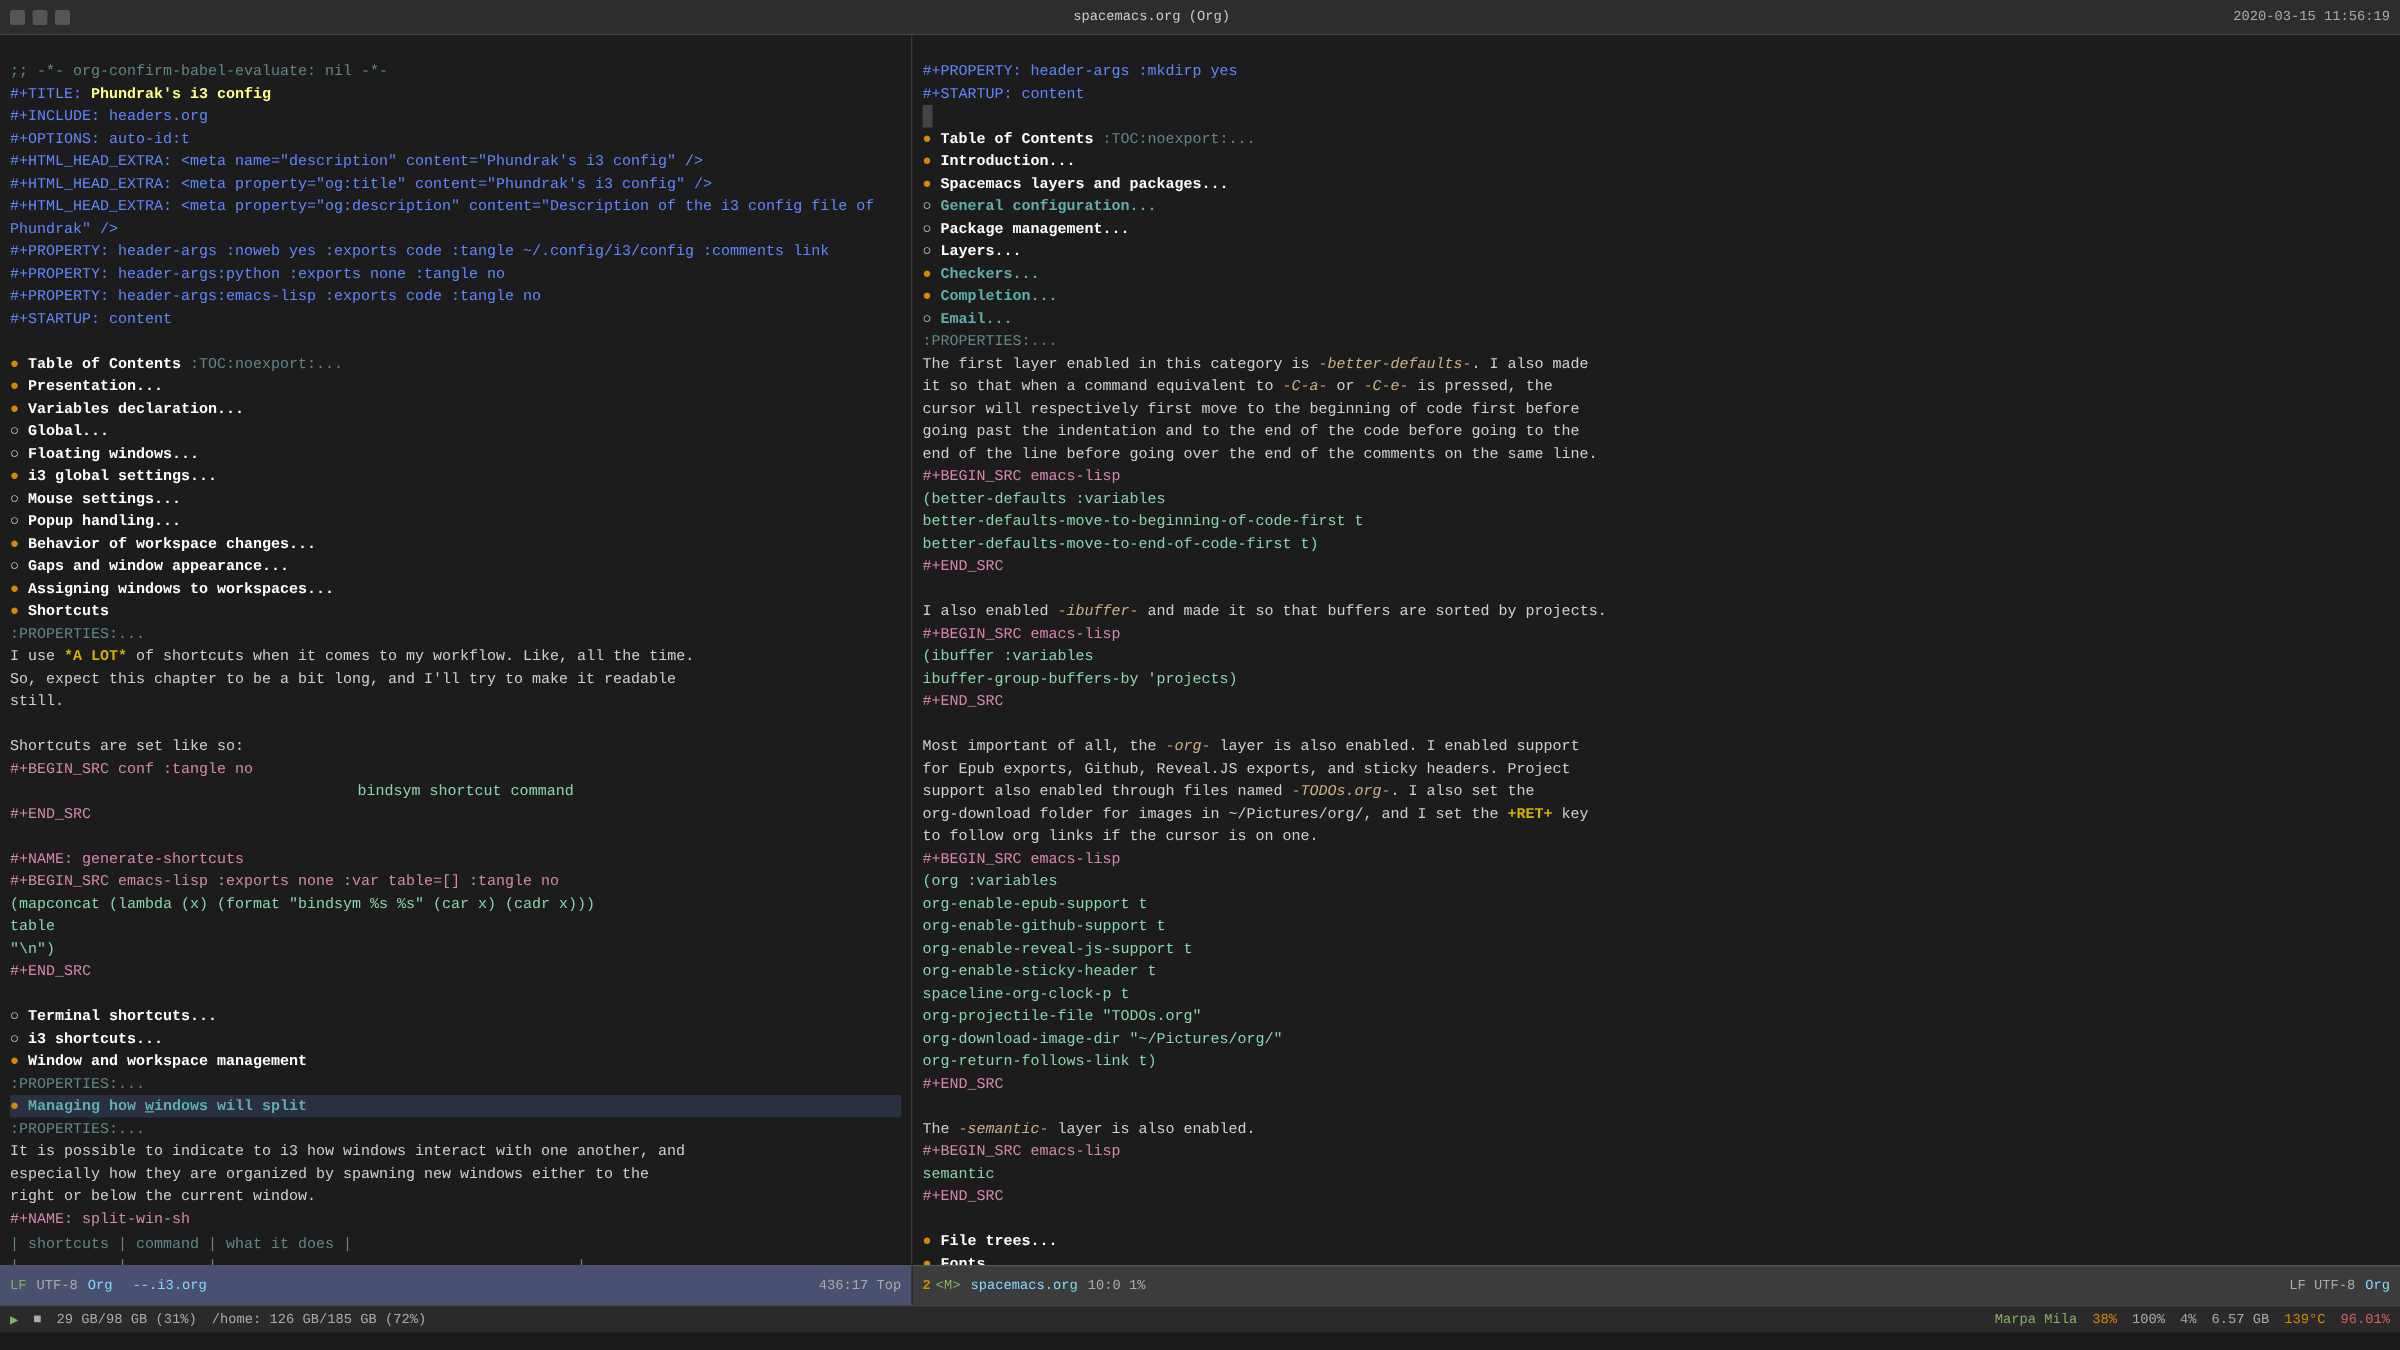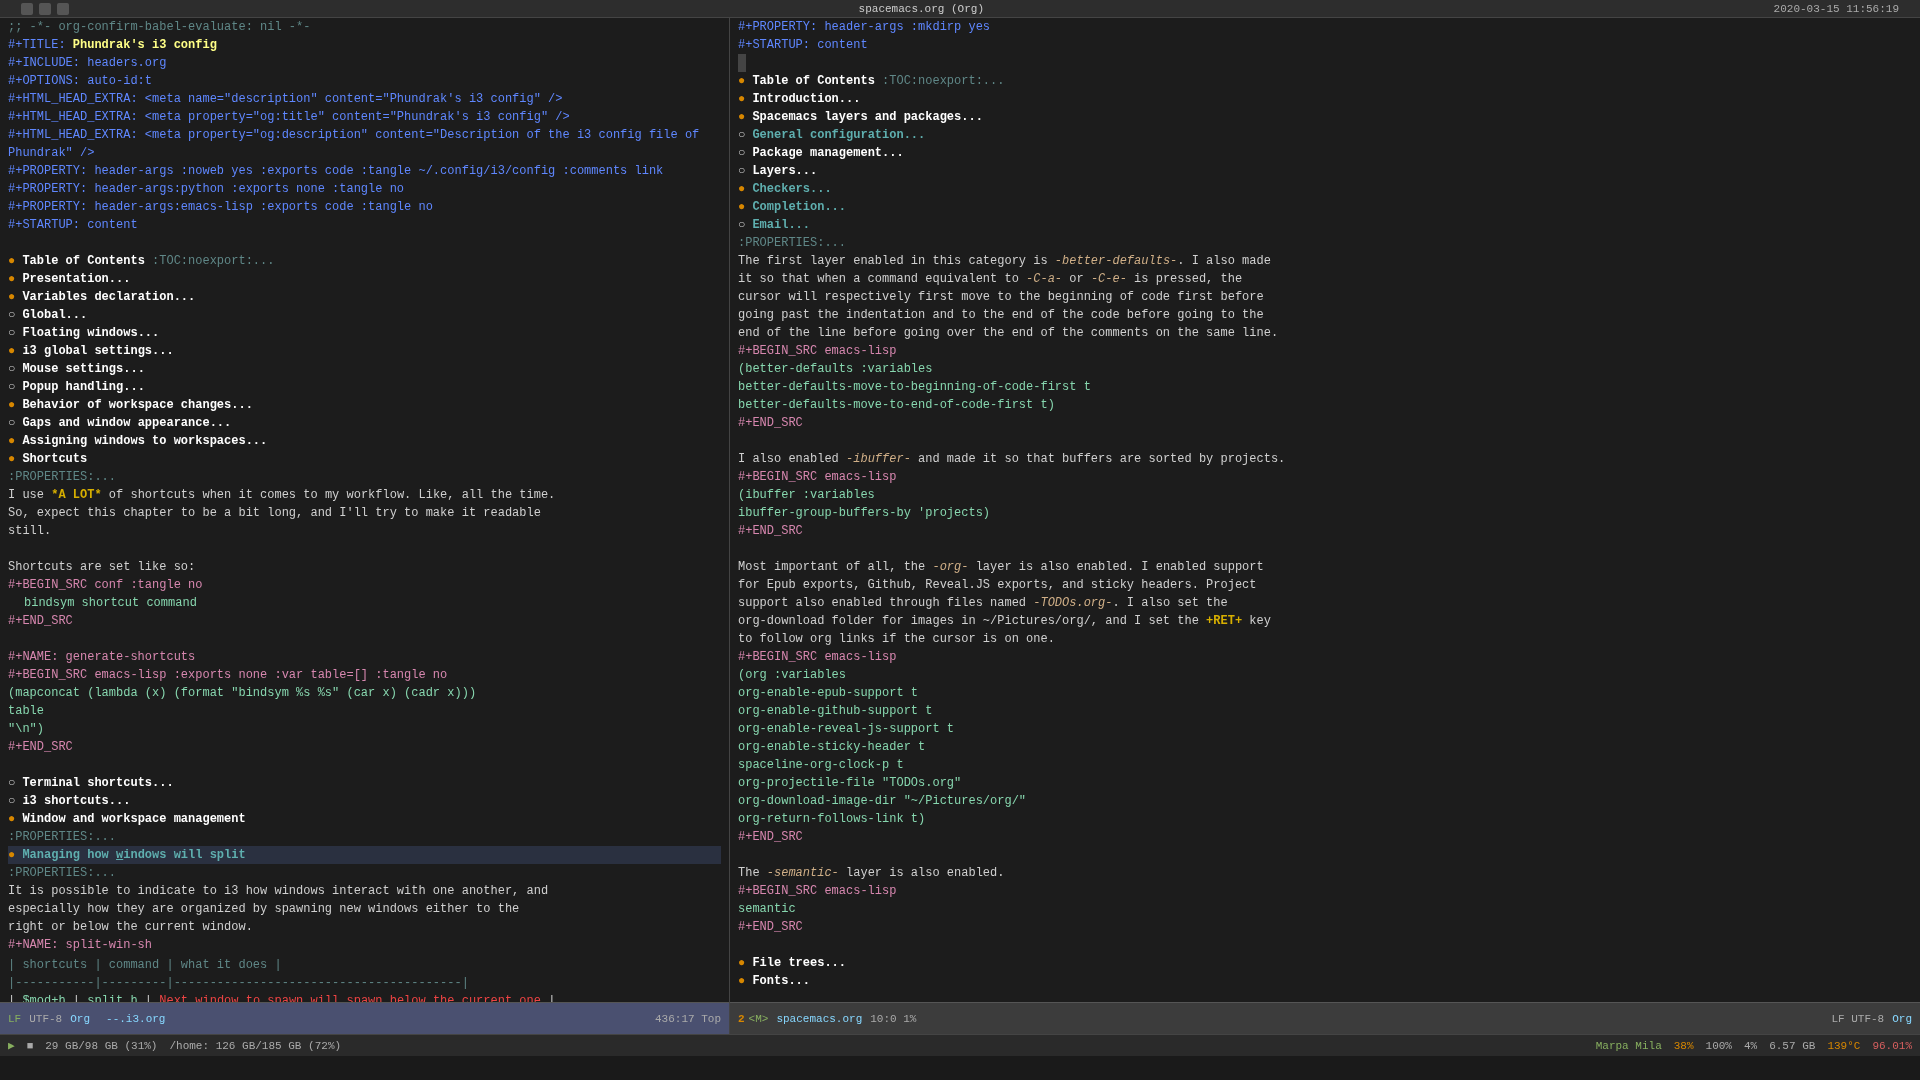--- a/index.html
+++ b/index.html
@@ -9,25 +9,25 @@
       font-size: 12px;
       color: #d0d0d0;
       width: 1920px;
       height: 1080px;
       overflow: hidden;
     }
 
     
     .title-bar {
       background: #2d2d2d;
-      height: 18px;
+      height: 28px;
       display: flex;
       align-items: center;
       justify-content: space-between;
-      padding: 0 21px;
+      padding: 0 8px;
       border-bottom: 1px solid #444;
       text-align: center;
     }
     .title-bar-left {
       display: flex;
       align-items: center;
       gap: 6px;
     }
     .title-bar-btn {
       width: 12px; height: 12px;
@@ -66,21 +66,21 @@
       background: #1c1c1c;
       overflow: hidden;
       display: flex;
       flex-direction: column;
     }
 
     
     .pane-content {
       flex: 1;
       overflow: hidden;
-      padding: 0 8px;
+      padding: 20px 8px;
       font-size: 12px;
       line-height: 1.5;
     }
 
     
     .org-keyword { color: #5f87ff; }
     .org-heading-1 { color: #ffffff; font-weight: bold; }
     .org-heading-2 { color: #5fafaf; font-weight: bold; }
     .org-bullet-orange { color: #d78700; }
     .org-bullet-white { color: #d0d0d0; }
@@ -115,21 +115,21 @@
       align-items: center;
       padding: 0 8px;
       font-size: 11px;
       color: #ccc;
       border-top: 1px solid #555;
     }
     .pane-status-active {
       background: #4a5070;
     }
 
-    .indent-1 { padding-left: 16px; }
+    .indent-1 { padding-left: 16px; text-align: center; }
 
     .line { display: block; min-height: 18px; }
 
   </style>
 </head>
 <body>
 
 <div class="title-bar">
   <div class="title-bar-left">
     <span class="title-bar-btn"></span>

